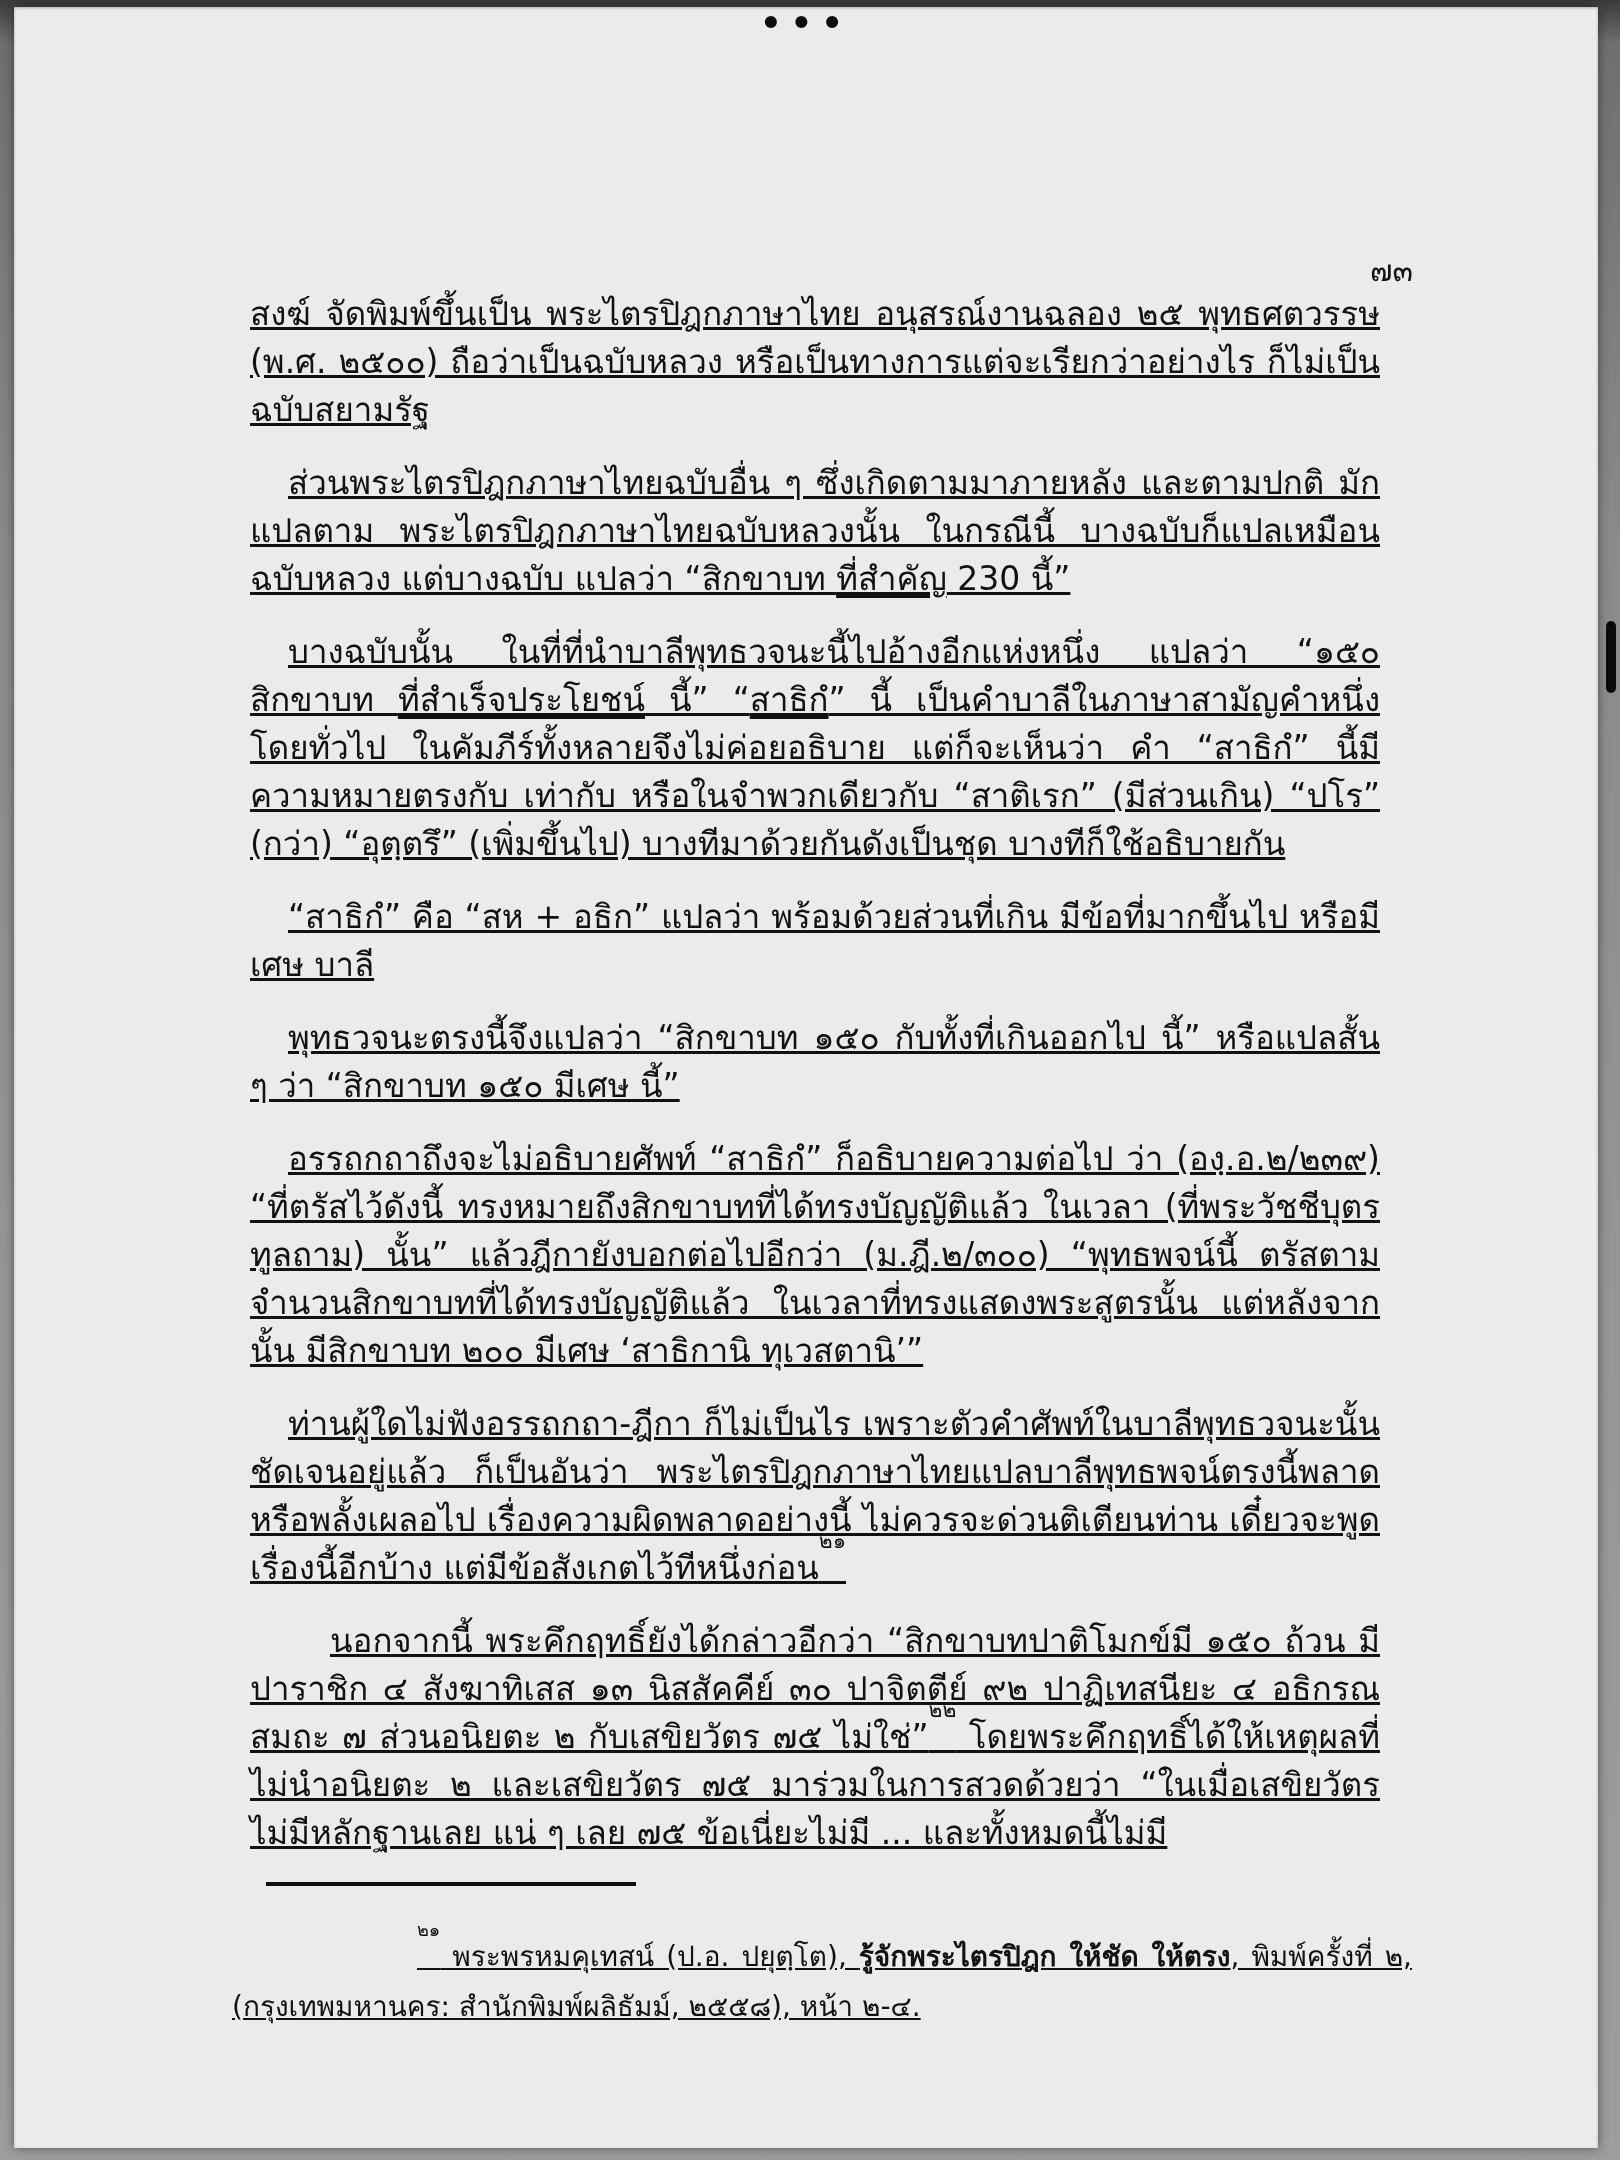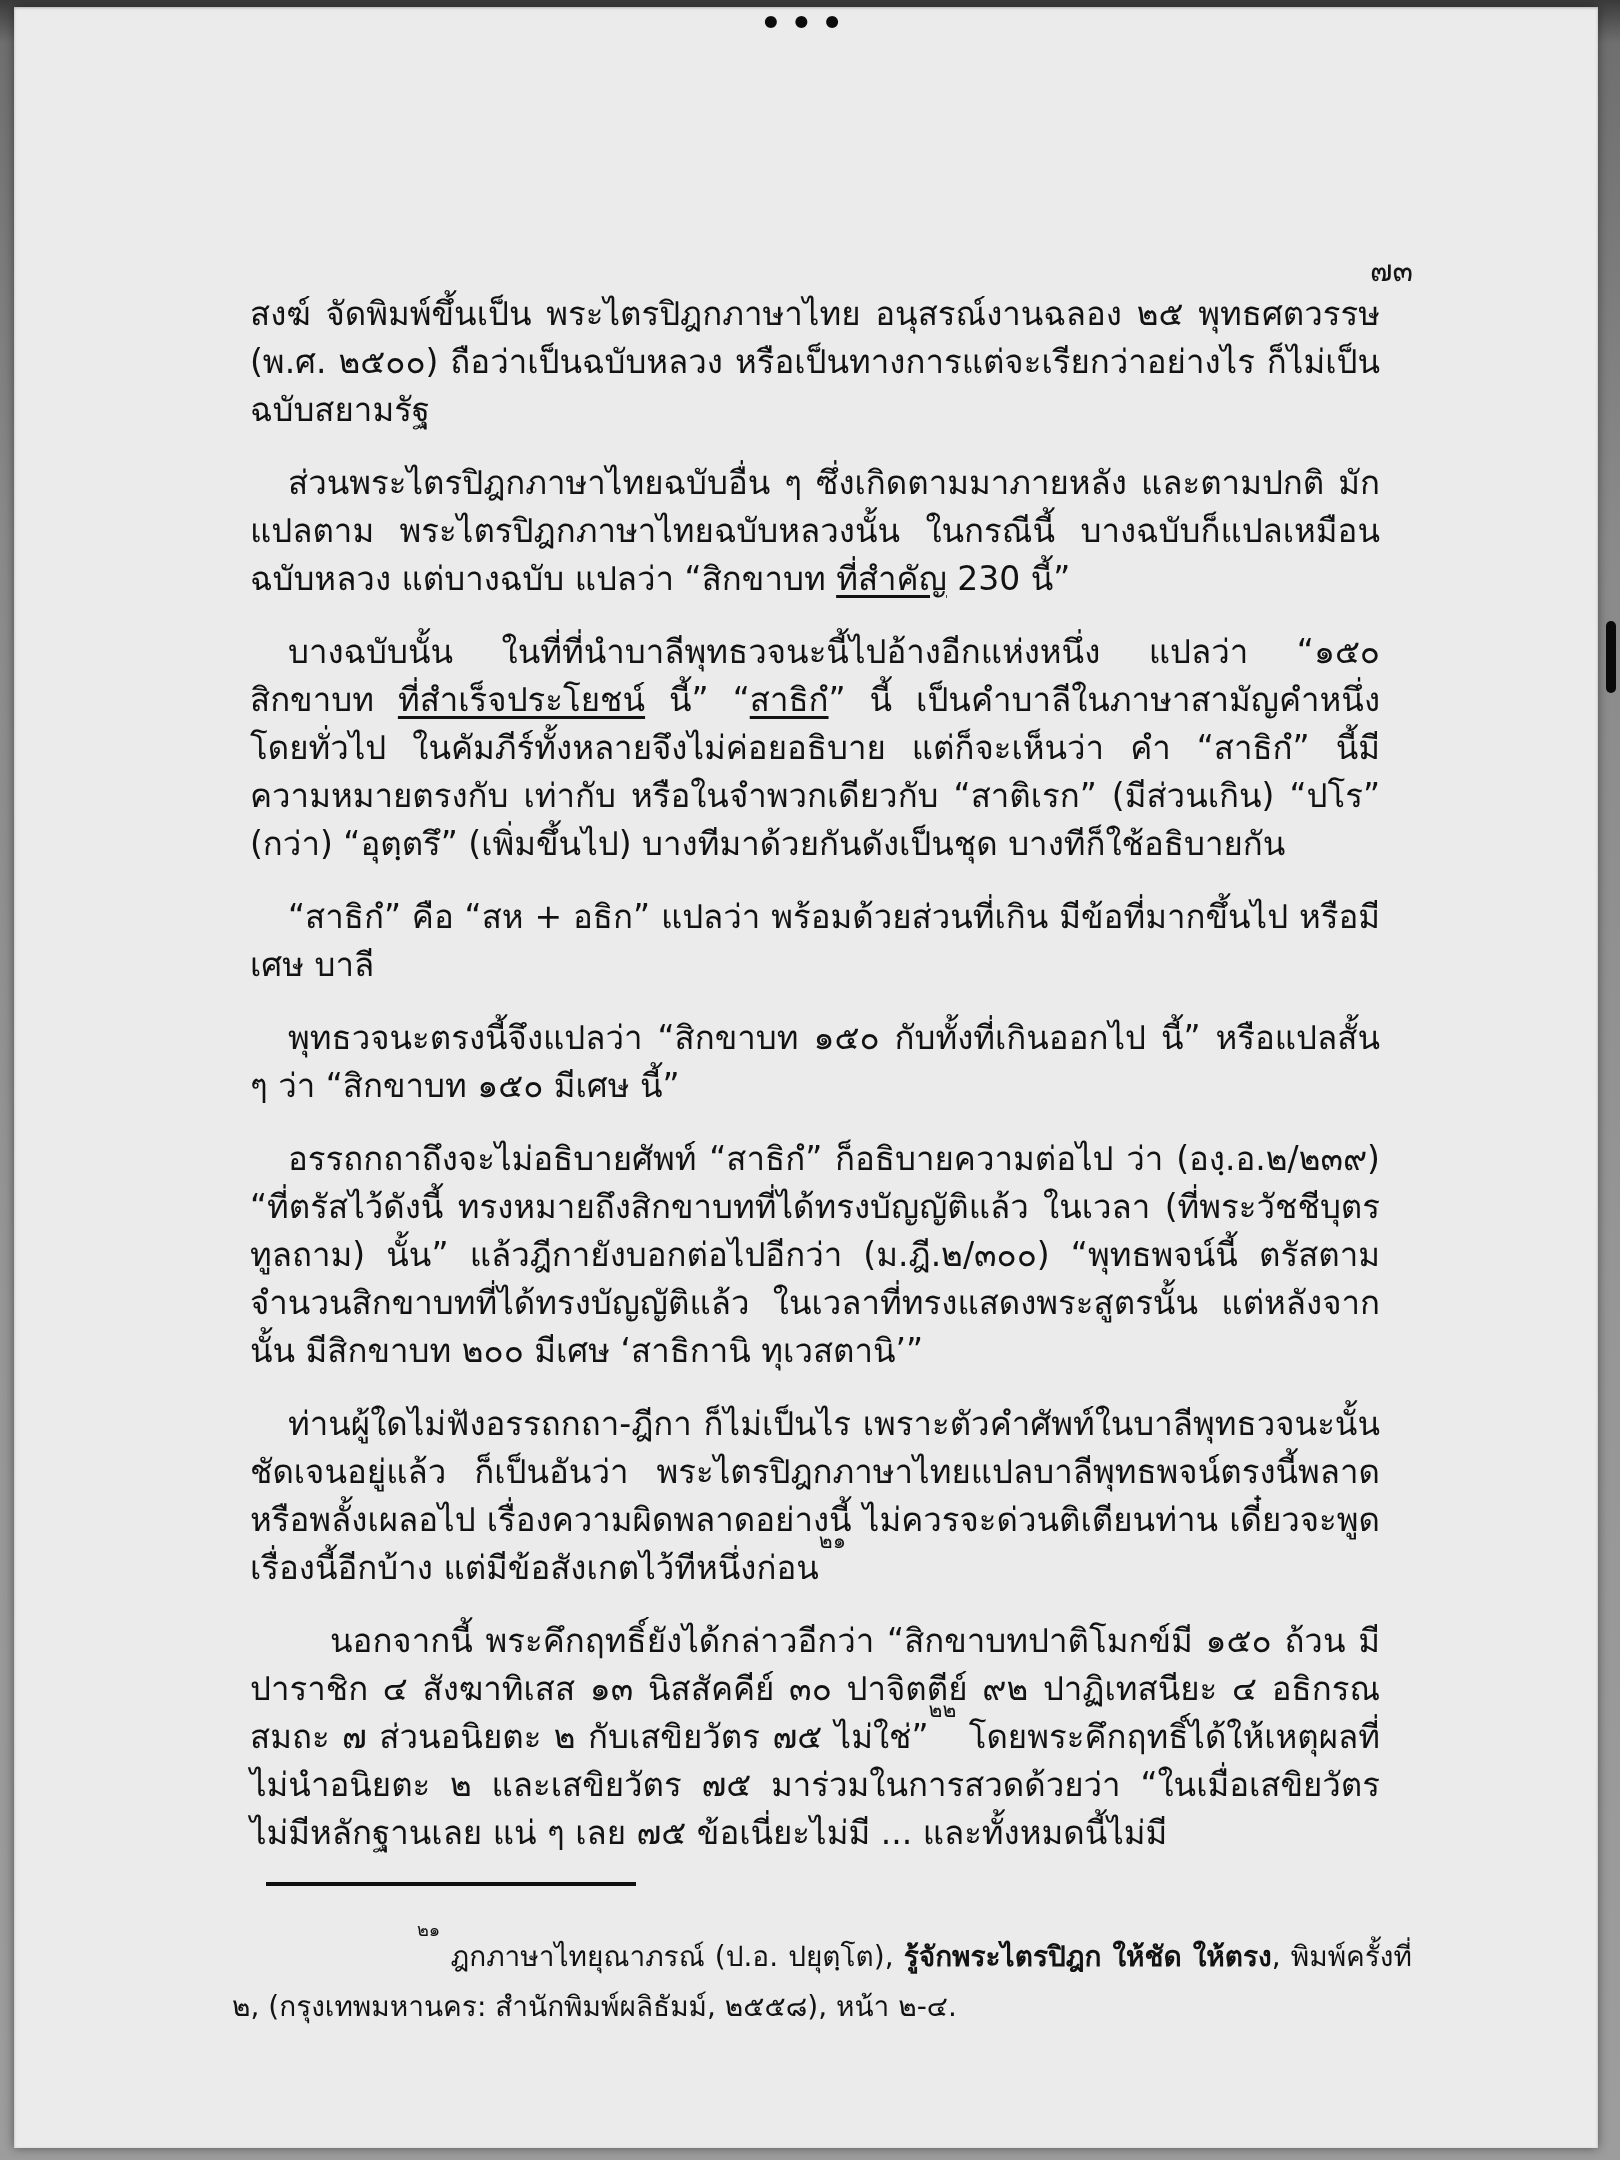--- a/index.html
+++ b/index.html
@@ -6,21 +6,21 @@
     font-family:"DejaVu Sans","Liberation Sans",sans-serif;}
   .frame{position:relative;width:1620px;height:2160px;
     background:linear-gradient(180deg,#3a3a3a 0%,#6f6f6f 2%,#8a8a8a 25%,#969696 60%,#9d9d9d 100%);}
   .page{position:absolute;left:14px;top:7px;right:22px;bottom:12px;
     background:#ebebeb;overflow:hidden;
     box-shadow:inset 0 1px 3px rgba(0,0,0,.25), 0 0 10px rgba(0,0,0,.45);}
   .dots{position:absolute;top:-4px;left:0;right:0;text-align:center;
     font-size:34px;letter-spacing:9px;color:#0c0c0c;font-weight:bold;cursor:pointer;}
   .pagenum{position:absolute;top:205px;right:185px;font-size:30px;color:#151515;margin-top:35px;}
   .content{position:absolute;left:236px;top:283px;width:1130px;
-    color:#121212;font-size:33px;line-height:48px;text-align:justify;}
+    color:#121212;font-size:33px;line-height:48px;text-align:justify;text-decoration:underline;}
   p.para{margin:0 0 25px 0;text-indent:38px;}
   p.para.first{text-indent:0;}
   p.para.deep{text-indent:80px;}
   .u{text-decoration:underline;text-underline-offset:5px;text-decoration-thickness:2.5px;}
   .sup{font-size:21px;vertical-align:top;position:relative;top:-3px;line-height:0;}
   .fnrule{width:370px;border:none;border-top:4px solid #101010;margin:18px 0 46px 16px;}
   .fn{margin:0 0 6px -18px;width:1180px;font-size:28px;line-height:50px;
     text-align:justify;text-indent:185px;color:#121212;}
   .fn .sup{font-size:18px;top:-2px;}
   .b{font-weight:bold;margin-top:20px;}
@@ -52,21 +52,21 @@
 
       <p class="para"><span>อรรถกถาถึงจะไม่อธิบายศัพท์ “สาธิกํ” ก็อธิบายความต่อไป ว่า (องฺ.อ.๒/๒๓๙) “ที่ตรัสไว้ดังนี้ ทรงหมายถึงสิกขาบทที่ได้ทรงบัญญัติแล้ว ในเวลา (ที่พระวัชชีบุตรทูลถาม) นั้น” แล้วฎีกายังบอกต่อไปอีกว่า (ม.ฎี.๒/๓๐๐) “พุทธพจน์นี้ ตรัสตามจำนวนสิกขาบทที่ได้ทรงบัญญัติแล้ว ในเวลาที่ทรงแสดงพระสูตรนั้น แต่หลังจากนั้น มีสิกขาบท ๒๐๐ มีเศษ ‘สาธิกานิ ทุเวสตานิ’”</span></p>
 
       <p class="para"><span>ท่านผู้ใดไม่ฟังอรรถกถา-ฎีกา ก็ไม่เป็นไร เพราะตัวคำศัพท์ในบาลีพุทธวจนะนั้นชัดเจนอยู่แล้ว ก็เป็นอันว่า พระไตรปิฎกภาษาไทยแปลบาลีพุทธพจน์ตรงนี้พลาด หรือพลั้งเผลอไป เรื่องความผิดพลาดอย่างนี้ ไม่ควรจะด่วนติเตียนท่าน เดี๋ยวจะพูดเรื่องนี้อีกบ้าง แต่มีข้อสังเกตไว้ทีหนึ่งก่อน</span><span class="sup">๒๑</span></p>
 
       <p class="para deep"><span>นอกจากนี้ พระคึกฤทธิ์ยังได้กล่าวอีกว่า “สิกขาบทปาติโมกข์มี ๑๕๐ ถ้วน มีปาราชิก ๔ สังฆาทิเสส ๑๓ นิสสัคคีย์ ๓๐ ปาจิตตีย์ ๙๒ ปาฏิเทสนียะ ๔ อธิกรณสมถะ ๗ ส่วนอนิยตะ ๒ กับเสขิยวัตร ๗๕ ไม่ใช่”</span><span class="sup">๒๒</span><span> โดยพระคึกฤทธิ์ได้ให้เหตุผลที่ไม่นำอนิยตะ ๒ และเสขิยวัตร ๗๕ มาร่วมในการสวดด้วยว่า “ในเมื่อเสขิยวัตรไม่มีหลักฐานเลย แน่ ๆ เลย ๗๕ ข้อเนี่ยะไม่มี ... และทั้งหมดนี้ไม่มี</span></p>
 
       <hr class="fnrule">
 
       <div>
-        <p class="fn"><span class="sup">๒๑</span><span> ฎกภาษาไทยุณาภรณ์ (ป.อ. ปยุตฺโต), </span><span class="b">รู้จักพระไตรปิฎก ให้ชัด ให้ตรง</span><span>, พิมพ์ครั้งที่ ๒, (กรุงเทพมหานคร: สำนักพิมพ์ผลิธัมม์, ๒๕๕๘), หน้า ๒-๔.</span></p>
+        <p class="fn"><span class="sup">๒๑</span><span> พระพรหมคุเทสน์ (ป.อ. ปยุตฺโต), </span><span class="b">รู้จักพระไตรปิฎก ให้ชัด ให้ตรง</span><span>, พิมพ์ครั้งที่ ๒, (กรุงเทพมหานคร: สำนักพิมพ์ผลิธัมม์, ๒๕๕๘), หน้า ๒-๔.</span></p>
 
       </div>
 
     </div>
   </div>
 
   <div class="scrollthumb"></div>
 </div>
 
 </body></html>

